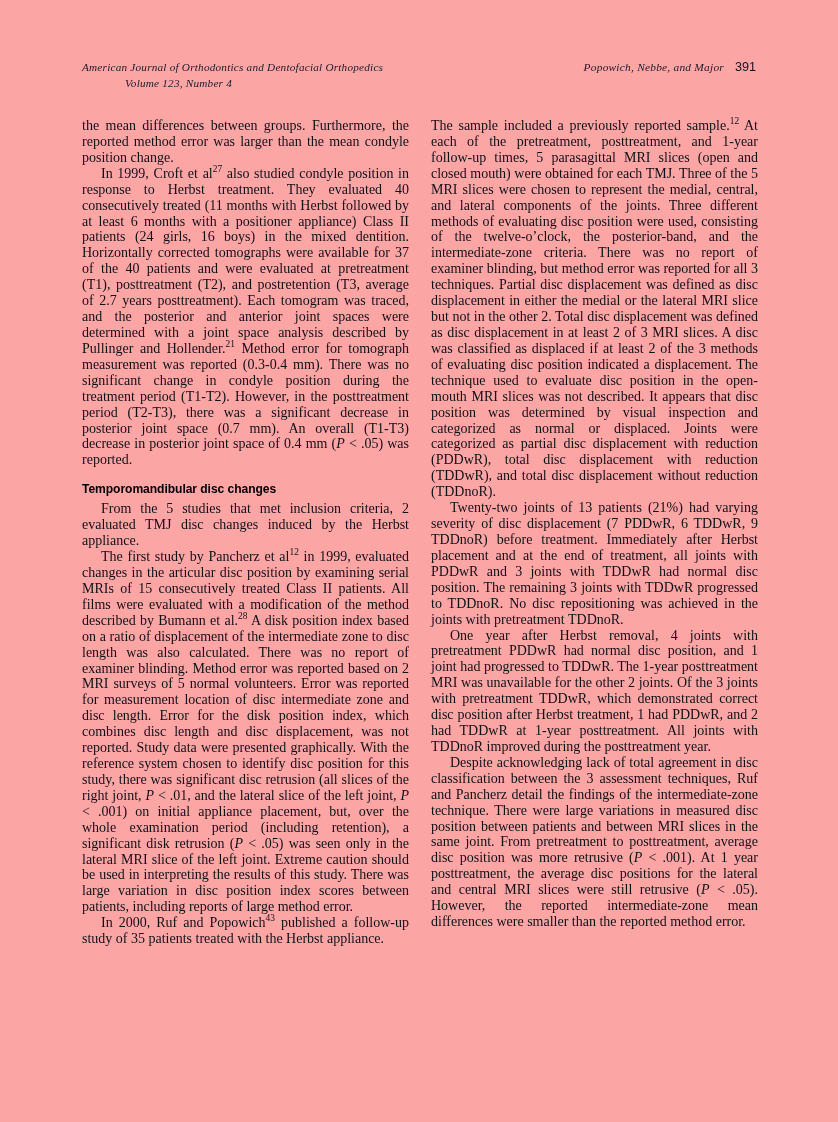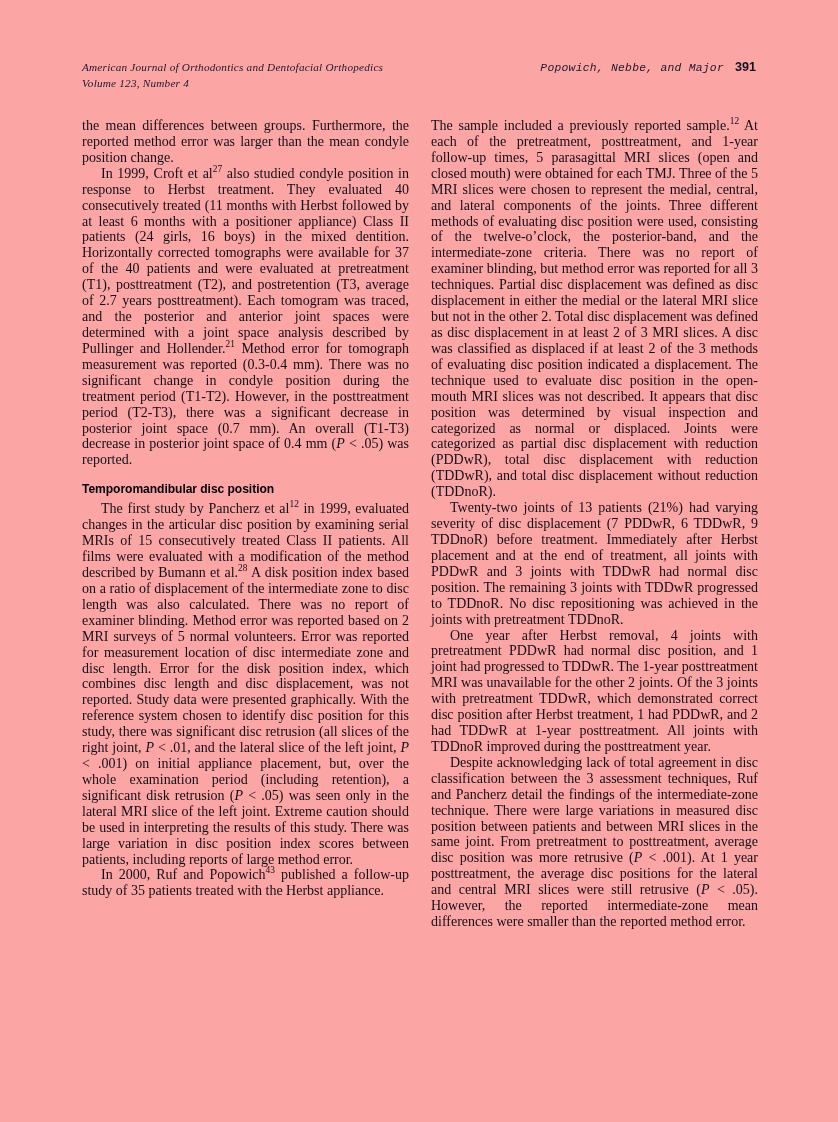--- a/index.html
+++ b/index.html
@@ -32,40 +32,40 @@
     left: 0;
     top: 0;
     width: 420px;
     font-family: "Liberation Serif", serif;
     font-style: italic;
     font-size: 11.2px;
     line-height: 15.5px;
     letter-spacing: 0.02em;
     color: #1a1a2e;
   }
-  .rh-left .line2 { display: block; }
+  .rh-left .line2 { display: block; margin-left: 43px; }
   .rh-right {
     position: absolute;
     right: 0;
     top: 0;
     display: flex;
     align-items: baseline;
     gap: 11px;
     white-space: nowrap;
   }
   .rh-authors {
-    font-family: Liberation Mono, monospace;
+    font-family: Liberation Serif, serif;
     font-style: italic;
     font-size: 11.4px;
     letter-spacing: 0.02em;
     color: #1a1a2e;
   }
   .rh-pageno {
     font-family: "Liberation Sans", sans-serif;
-    font-weight: bold;
+    font-weight: normal;
     font-size: 12.6px;
     color: #111122;
   }
 
   
   .columns {
     position: absolute;
     left: 82px;
     top: 118px;
     width: 676px;
@@ -122,22 +122,23 @@
   </div>
 
   <div class="columns">
 
     <div class="col">
 
       <p class="body">the mean differences between groups. Furthermore, the reported method error was larger than the mean condyle position change.</p>
 
       <p class="body indent"><span>In 1999, Croft et al</span><sup>27</sup><span> also studied condyle position in response to Herbst treatment. They evaluated 40 consecutively treated (11 months with Herbst followed by at least 6 months with a positioner appliance) Class II patients (24 girls, 16 boys) in the mixed dentition. Horizontally corrected tomographs were available for 37 of the 40 patients and were evaluated at pretreatment (T1), posttreatment (T2), and postretention (T3, average of 2.7 years posttreatment). Each tomogram was traced, and the posterior and anterior joint spaces were determined with a joint space analysis described by Pullinger and Hollender.</span><sup>21</sup><span> Method error for tomograph measurement was reported (0.3-0.4 mm). There was no significant change in condyle position during the treatment period (T1-T2). However, in the posttreatment period (T2-T3), there was a significant decrease in posterior joint space (0.7 mm). An overall (T1-T3) decrease in posterior joint space of 0.4 mm (</span><em class="ital">P</em><span> &lt; .05) was reported.</span></p>
 
-      <h2 class="section-head">Temporomandibular disc position</h2>
+      <h2 class="section-head">Temporomandibular disc changes</h2>
 
+      <p class="body indent">From the 5 studies that met inclusion criteria, 2 evaluated TMJ disc changes induced by the Herbst appliance.</p>
 
       <p class="body indent"><span>The first study by Pancherz et al</span><sup>12</sup><span> in 1999, evaluated changes in the articular disc position by examining serial MRIs of 15 consecutively treated Class II patients. All films were evaluated with a modification of the method described by Bumann et al.</span><sup>28</sup><span> A disk position index based on a ratio of displacement of the intermediate zone to disc length was also calculated. There was no report of examiner blinding. Method error was reported based on 2 MRI surveys of 5 normal volunteers. Error was reported for measurement location of disc intermediate zone and disc length. Error for the disk position index, which combines disc length and disc displacement, was not reported. Study data were presented graphically. With the reference system chosen to identify disc position for this study, there was significant disc retrusion (all slices of the right joint, </span><em class="ital">P</em><span> &lt; .01, and the lateral slice of the left joint, </span><em class="ital">P</em><span> &lt; .001) on initial appliance placement, but, over the whole examination period (including retention), a significant disk retrusion (</span><em class="ital">P</em><span> &lt; .05) was seen only in the lateral MRI slice of the left joint. Extreme caution should be used in interpreting the results of this study. There was large variation in disc position index scores between patients, including reports of large method error.</span></p>
 
       <p class="body indent"><span>In 2000, Ruf and Popowich</span><sup>43</sup><span> published a follow-up study of 35 patients treated with the Herbst appliance.</span></p>
 
     </div>
 
     <div class="col">
 
       <p class="body"><span>The sample included a previously reported sample.</span><sup>12</sup><span> At each of the pretreatment, posttreatment, and 1-year follow-up times, 5 parasagittal MRI slices (open and closed mouth) were obtained for each TMJ. Three of the 5 MRI slices were chosen to represent the medial, central, and lateral components of the joints. Three different methods of evaluating disc position were used, consisting of the twelve-o’clock, the posterior-band, and the intermediate-zone criteria. There was no report of examiner blinding, but method error was reported for all 3 techniques. Partial disc displacement was defined as disc displacement in either the medial or the lateral MRI slice but not in the other 2. Total disc displacement was defined as disc displacement in at least 2 of 3 MRI slices. A disc was classified as displaced if at least 2 of the 3 methods of evaluating disc position indicated a displacement. The technique used to evaluate disc position in the open-mouth MRI slices was not described. It appears that disc position was determined by visual inspection and categorized as normal or displaced. Joints were categorized as partial disc displacement with reduction (PDDwR), total disc displacement with reduction (TDDwR), and total disc displacement without reduction (TDDnoR).</span></p>

